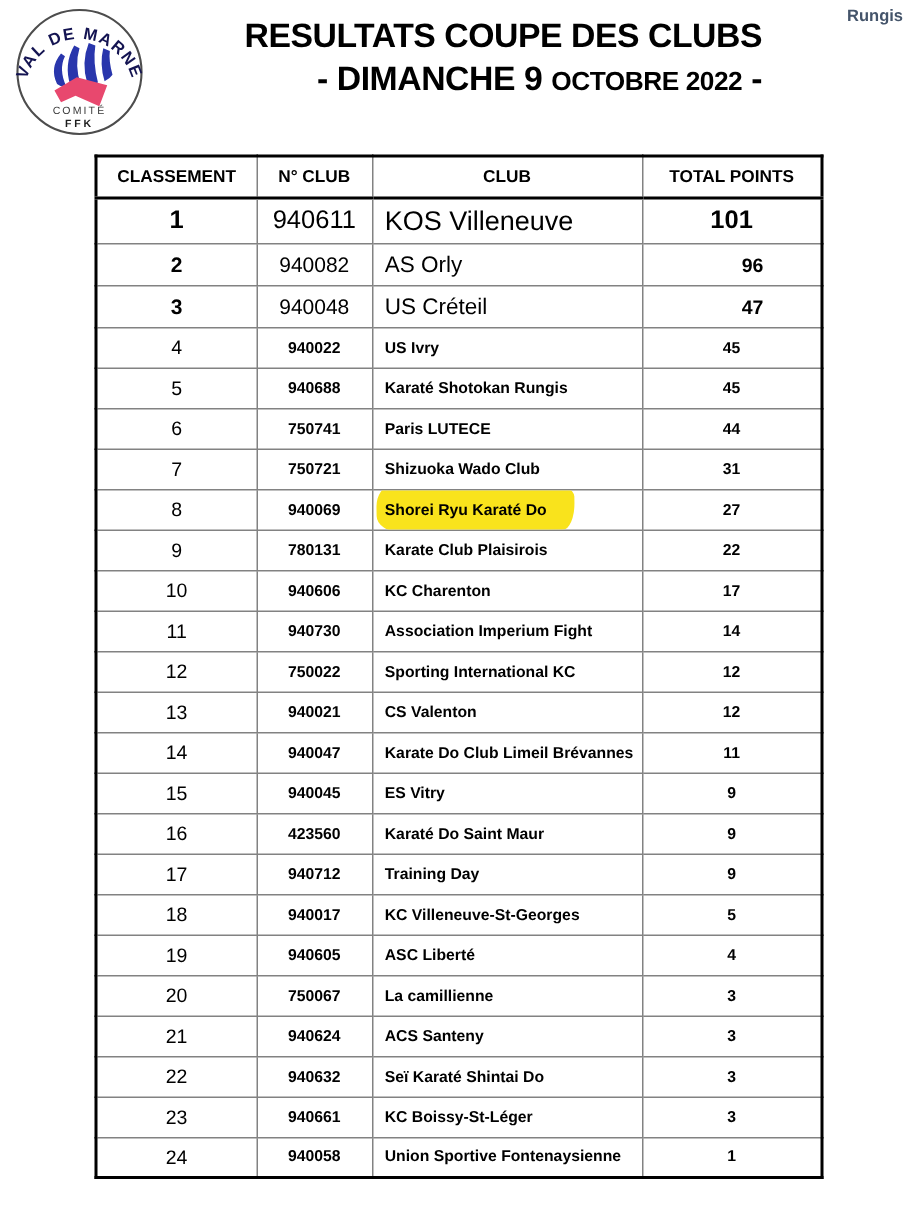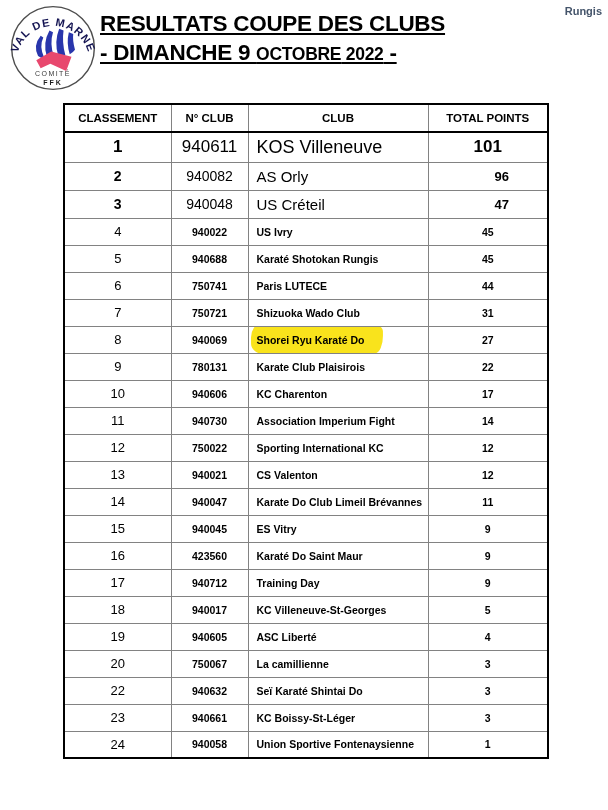--- a/index.html
+++ b/index.html
@@ -1,21 +1,21 @@
 <!DOCTYPE html>
 <html style="--hl: #F9E31C;"><head>
 <meta charset="utf-8">
 <style>
   * { margin:0; padding:0; box-sizing:border-box; }
   html,body { width:608px; height:810px; background:#fff; overflow:hidden; }
   body { position:relative; font-family:"Liberation Sans", sans-serif; color:#000; }
 
   
   .logo { position:absolute; left:9px; top:4px; width:88px; height:88px; }
-  .titles { position:absolute; left:100px; right:100px; top:11px; text-align:left;text-decoration:underline; }
+  .titles { position:absolute; left:100px; right:100px; top:11px; text-align:right; }
   .title-line1 { font-size:22.5px; font-weight:bold; letter-spacing:-0.3px; white-space:nowrap; }
   .title-line2 { font-size:22.5px; font-weight:bold; letter-spacing:-0.3px; margin-top:3px; white-space:nowrap; }
   .title-line2 .sc { font-size:17.5px; }
   .corner-label { position:absolute; right:6px; top:5px; font-size:11px; font-weight:600; color:#44546A; }
 
   
   table.results { position:absolute; left:63px; top:103px; width:484px;
     border-collapse:collapse; table-layout:fixed; border:2.5px solid #000; }
   col.c1{width:107px;} col.c2{width:77px;} col.c3{width:180px;} col.c4{width:120px;}
   th, td { border:1.4px solid #828282; text-align:center; padding:0; overflow:hidden; white-space:nowrap; }
@@ -210,20 +210,26 @@
         <td class="club-name-cell">ASC Liberté</td>
         <td class="points-cell">4</td>
       </tr>
       <tr class="tier-3">
         <td class="rank-cell">20</td>
         <td class="club-number-cell">750067</td>
         <td class="club-name-cell">La camillienne</td>
         <td class="points-cell">3</td>
       </tr>
       <tr class="tier-3">
+        <td class="rank-cell">21</td>
+        <td class="club-number-cell">940624</td>
+        <td class="club-name-cell">ACS Santeny</td>
+        <td class="points-cell">3</td>
+      </tr>
+      <tr class="tier-3">
         <td class="rank-cell">22</td>
         <td class="club-number-cell">940632</td>
         <td class="club-name-cell">Seï Karaté Shintai Do</td>
         <td class="points-cell">3</td>
       </tr>
       <tr class="tier-3">
         <td class="rank-cell">23</td>
         <td class="club-number-cell">940661</td>
         <td class="club-name-cell">KC Boissy-St-Léger</td>
         <td class="points-cell">3</td>

